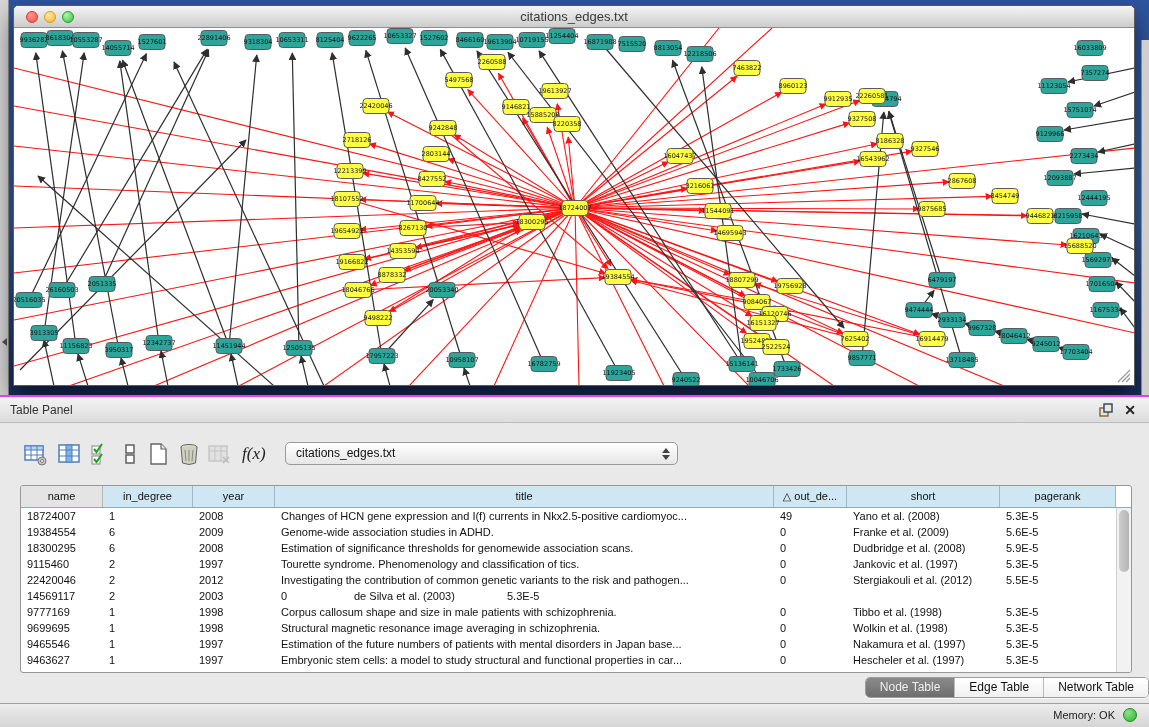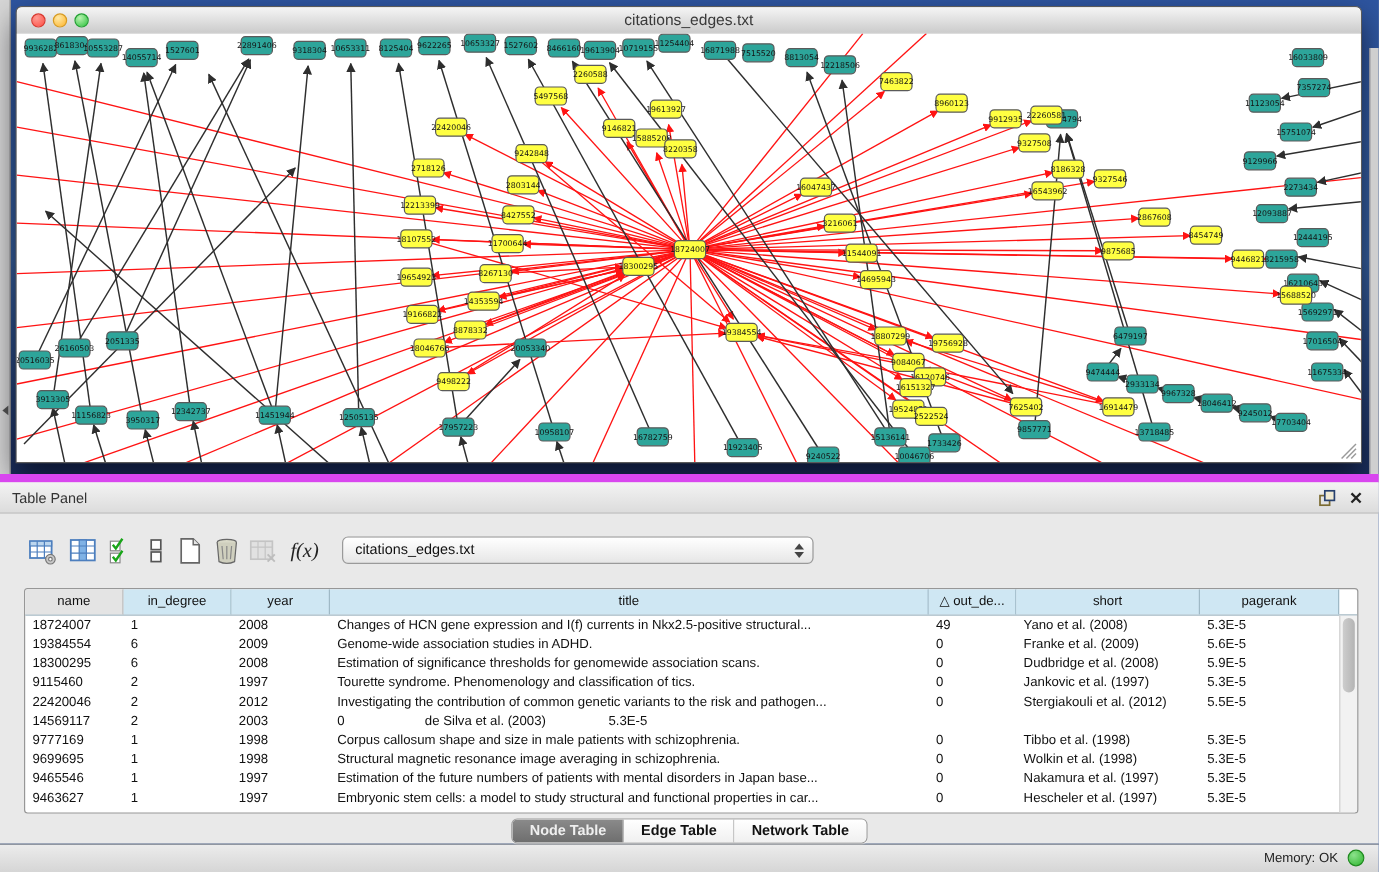--- a/index.html
+++ b/index.html
@@ -26,21 +26,21 @@
   .traffic { position:absolute; top:5px; width:12px; height:12px; border-radius:50%; }
   .t-red   { left:12px;  background:radial-gradient(circle at 35% 30%, #ff9a92,#fd4e44); border:1px solid #d8382f; }
   .t-yel   { left:30px;  background:radial-gradient(circle at 35% 30%, #ffe9a6,#fdb album,#fdb32a); background:radial-gradient(circle at 35% 30%, #ffe9a6,#fdb32a); border:1px solid #d79b22; }
   .t-grn   { left:48px;  background:radial-gradient(circle at 35% 30%, #b9f3b0,#2cc13e); border:1px solid #22a032; }
   .win-title { position:absolute; left:0; right:0; top:3px; text-align:center;
                font-size:13px; color:#3a3a3a; }
   #net-canvas { display:block; width:1120px; height:357px; background:#fff; }
 
   
   #table-panel { position:absolute; left:0; top:395px; width:1149px; height:308px;
-                 background:#e9e9e9; border-top:7px solid #d946ef; }
+                 background:#e9e9e9; border-top:2px solid #d946ef; }
   .panel-header { height:26px; background:linear-gradient(180deg,#f3f3f3,#dcdcdc);
                   border-bottom:1px solid #bdbdbd; position:relative; }
   .panel-title { position:absolute; left:10px; top:6px; font-size:12px; color:#333; }
   .panel-btn { position:absolute; top:4px; width:18px; height:18px; cursor:default; }
   .float-btn { right:34px; }
   .close-btn { right:10px; font-size:14px; font-weight:bold; color:#222; text-align:center; line-height:18px; }
 
   .toolbar { position:absolute; left:0; top:40px; height:40px; width:100%; }
   .tool { position:absolute; top:4px; width:26px; height:26px; }
   .tool.disabled { opacity:.45; }
@@ -61,21 +61,21 @@
         background:#cfe7f3; border-right:1px solid #9fb9c6; overflow:hidden; white-space:nowrap; }
   .th.first { background:#e4e4e4; border-right:1px solid #b5b5b5; }
   .trow { display:flex; height:16px; }
   .td { font-size:11px; color:#111; line-height:16px; padding-left:6px;
         overflow:hidden; white-space:nowrap; }
   .vscroll { position:absolute; right:0; top:22px; bottom:0; width:15px;
              background:#f2f2f2; border-left:1px solid #d0d0d0; }
   .vthumb { position:absolute; left:2px; top:2px; width:10px; height:62px;
             background:linear-gradient(90deg,#cdcdcd,#b4b4b4); border-radius:6px; }
 
-  .tabs { position:absolute; left:0; right:0; top:280px; text-align:center;font-weight:bold; }
+  .tabs { position:absolute; left:0; right:0; top:280px; text-align:right; }
   .seg { display:inline-flex; border:1px solid #9c9c9c; border-radius:5px; overflow:hidden;
          background:#fdfdfd; box-shadow:0 1px 0 rgba(255,255,255,.7); }
   .seg-btn { font-size:12px; padding:2px 14px; height:19px; line-height:15px; color:#111;
              border-right:1px solid #b9b9b9; background:linear-gradient(180deg,#ffffff,#f0f0f0); }
   .seg-btn:last-child { border-right:none; }
   .seg-btn.active { background:linear-gradient(180deg,#8a8a8a,#6e6e6e); color:#efefef; }
 
   
   #status-bar { position:absolute; left:0; top:703px; width:1149px; height:24px;
                 background:linear-gradient(180deg,#ececec,#d5d5d5); border-top:1px solid #9f9f9f; }
@@ -788,21 +788,21 @@
         <div class="th" style="width: 499px;">title</div>
         <div class="th" style="width: 73px;">△ out_de...</div>
         <div class="th" style="width: 153px;">short</div>
         <div class="th" style="width: 116px;">pagerank</div>
       </div>
     <div id="tbody">
         <div class="trow">
           <div class="td" style="width: 82px;">18724007</div>
           <div class="td" style="width: 90px;">1</div>
           <div class="td" style="width: 82px;">2008</div>
-          <div class="td" style="width: 499px;">Changes of HCN gene expression and I(f) currents in Nkx2.5-positive structural...</div>
+          <div class="td" style="width: 499px;">Changes of HCN gene expression and I(f) currents in Nkx2.5-positive cardiomyoc...</div>
           <div class="td" style="width: 73px;">49</div>
           <div class="td" style="width: 153px;">Yano et al. (2008)</div>
           <div class="td" style="width: 116px;">5.3E-5</div>
         </div>
         <div class="trow">
           <div class="td" style="width: 82px;">19384554</div>
           <div class="td" style="width: 90px;">6</div>
           <div class="td" style="width: 82px;">2009</div>
           <div class="td" style="width: 499px;">Genome-wide association studies in ADHD.</div>
           <div class="td" style="width: 73px;">0</div>

